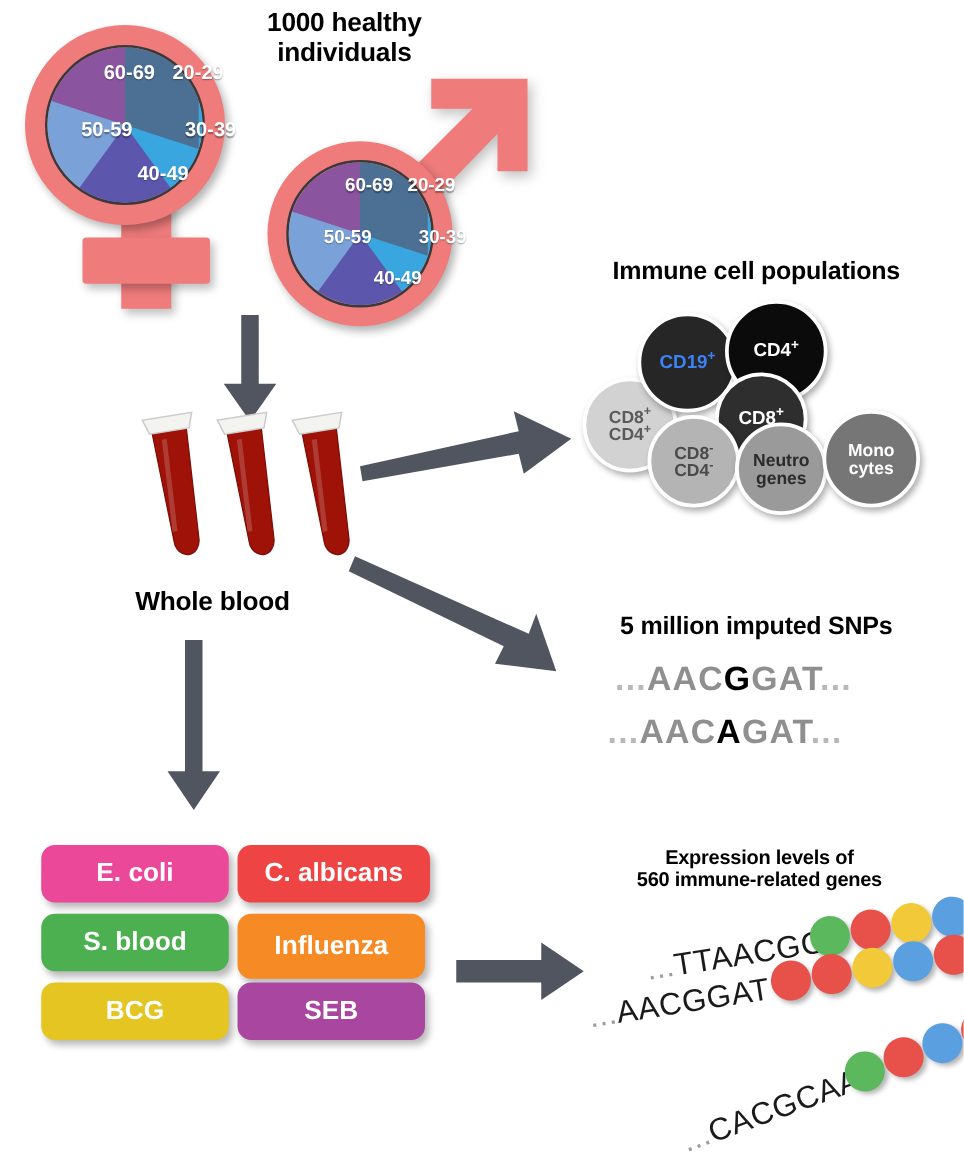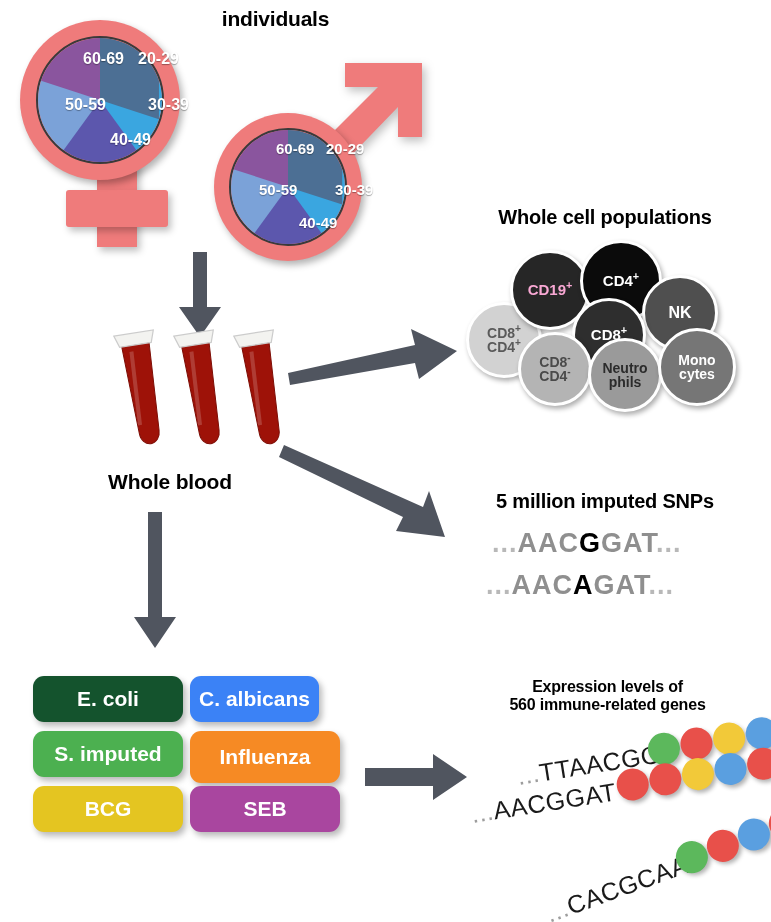--- a/index.html
+++ b/index.html
@@ -117,20 +117,21 @@
     border-radius:50%;
     box-shadow:2px 3px 4px rgba(0,0,0,.30);
   }
 </style>
 </head>
 <body>
 
 <div id="stage">
 
   <div class="abs hdr" style="left:173px;top:7px;width:205px;font-size:21px;">
+    <div>1000 healthy</div>
     <div>individuals</div>
   </div>
 
   <div class="gsym" style="left:10px;top:12px;width:215px;height:235px;">
 
     <div class="fstem" style="left:87px;top:140px;width:40px;height:95px;"></div>
 
     <div class="fstem" style="left:56px;top:178px;width:102px;height:37px;border-radius:3px;"></div>
 
     <div class="ring" style="left:10px;top:8px;width:160px;height:160px;"></div>
@@ -200,81 +201,78 @@
   </svg>
 
   <svg class="arrowsvg" width="190" height="110" viewBox="0 0 190 110" style="left:275px;top:445px;">
     <path d="M 4 12 L 9 0 L 148 62 L 154 46 L 170 92 L 121 86 L 128 72 Z" fill="#50555f"></path>
   </svg>
 
   <svg class="arrowsvg" width="60" height="140" viewBox="0 0 60 140" style="left:125px;top:512px;">
     <path d="M 23 0 L 37 0 L 37 105 L 51 105 L 30 136 L 9 105 L 23 105 Z" fill="#50555f"></path>
   </svg>
 
-  <div class="abs hdr" style="left:450px;top:206px;width:310px;font-size:20px;">Whole cell populations</div>
+  <div class="abs hdr" style="left:450px;top:206px;width:310px;font-size:20px;">Immune cell populations</div>
 
   <div class="abs" style="left:460px;top:240px;width:300px;height:175px;">
 
     <div class="cell" style="left:6px;top:62px;width:76px;height:76px;background:#d2d2d2;color:#5a5a5a;font-size:14px;flex-direction:column;">
       <span>CD8<sup>+</sup></span>
       <span>CD4<sup>+</sup></span>
     </div>
 
-    <div class="cell" style="left:50px;top:10px;width:80px;height:80px;background:#262626;color:#f9a8d4;font-size:15px;">
+    <div class="cell" style="left:50px;top:10px;width:80px;height:80px;background:#262626;color:#3b82f6;font-size:15px;">
       <span>CD19<sup>+</sup></span>
     </div>
 
     <div class="cell" style="left:120px;top:0px;width:82px;height:82px;background:#0b0b0b;color:#ffffff;font-size:15px;">
       <span>CD4<sup>+</sup></span>
     </div>
 
-    <div class="cell" style="left:182px;top:35px;width:76px;height:76px;background:#4f4f4f;color:#ffffff;font-size:16px;">
-      <span>NK</span>
-    </div>
 
     <div class="cell" style="left:112px;top:58px;width:74px;height:74px;background:#2e2e2e;color:#ffffff;font-size:15px;">
       <span>CD8<sup>+</sup></span>
     </div>
 
     <div class="cell" style="left:58px;top:92px;width:74px;height:74px;background:#b4b4b4;color:#4a4a4a;font-size:14px;flex-direction:column;">
       <span>CD8<sup>-</sup></span>
       <span>CD4<sup>-</sup></span>
     </div>
 
     <div class="cell" style="left:128px;top:98px;width:74px;height:74px;background:#9a9a9a;color:#2b2b2b;font-size:14px;flex-direction:column;">
       <span>Neutro</span>
-      <span>phils</span>
+      <span>genes</span>
     </div>
 
     <div class="cell" style="left:198px;top:88px;width:78px;height:78px;background:#767676;color:#ffffff;font-size:14px;flex-direction:column;">
       <span>Mono</span>
       <span>cytes</span>
     </div>
   </div>
 
   <div class="abs hdr" style="left:455px;top:490px;width:300px;font-size:20px;">5 million imputed SNPs</div>
 
   <div class="abs" style="left:480px;top:528px;width:270px;height:90px;">
     <div class="snprow" style="left:6px;top:42px;font-size:27px;">
       <span class="dim">...</span><span class="mid">AAC</span><span class="hot">A</span><span class="mid">GAT</span><span class="dim">...</span>
     </div>
     <div class="snprow" style="left:12px;top:0px;font-size:27px;">
       <span class="dim">...</span><span class="mid">AAC</span><span class="hot">G</span><span class="mid">GAT</span><span class="dim">...</span>
     </div>
   </div>
 
   <div class="abs" style="left:30px;top:676px;width:320px;height:220px;">
-    <div class="pill" style="left:3px;top:0px;width:150px;height:46px;background:#14532d;font-size:21px;">
+    <div class="pill" style="left:3px;top:0px;width:150px;height:46px;background:#ec4899;font-size:21px;">
       <span>E. coli</span>
     </div>
-    <div class="pill" style="left:160px;top:0px;width:129px;height:46px;background:#3b82f6;font-size:21px;">
+    <div class="pill" style="left:160px;top:0px;width:154px;height:46px;background:#ef4444;font-size:21px;">
       <span>C. albicans</span>
     </div>
     <div class="pill" style="left:3px;top:55px;width:150px;height:46px;background:#4cb050;font-size:21px;">
-      <span>S. imputed</span>
+      <span>S. blood</span>
     </div>
     <div class="pill" style="left:160px;top:55px;width:150px;height:52px;background:#f68a24;font-size:21px;">
       <span>Influenza</span>
     </div>
     <div class="pill" style="left:3px;top:110px;width:150px;height:46px;background:#e4c521;font-size:21px;">
       <span>BCG</span>
     </div>
     <div class="pill" style="left:160px;top:110px;width:150px;height:46px;background:#a9469f;font-size:21px;">
       <span>SEB</span>
     </div>

